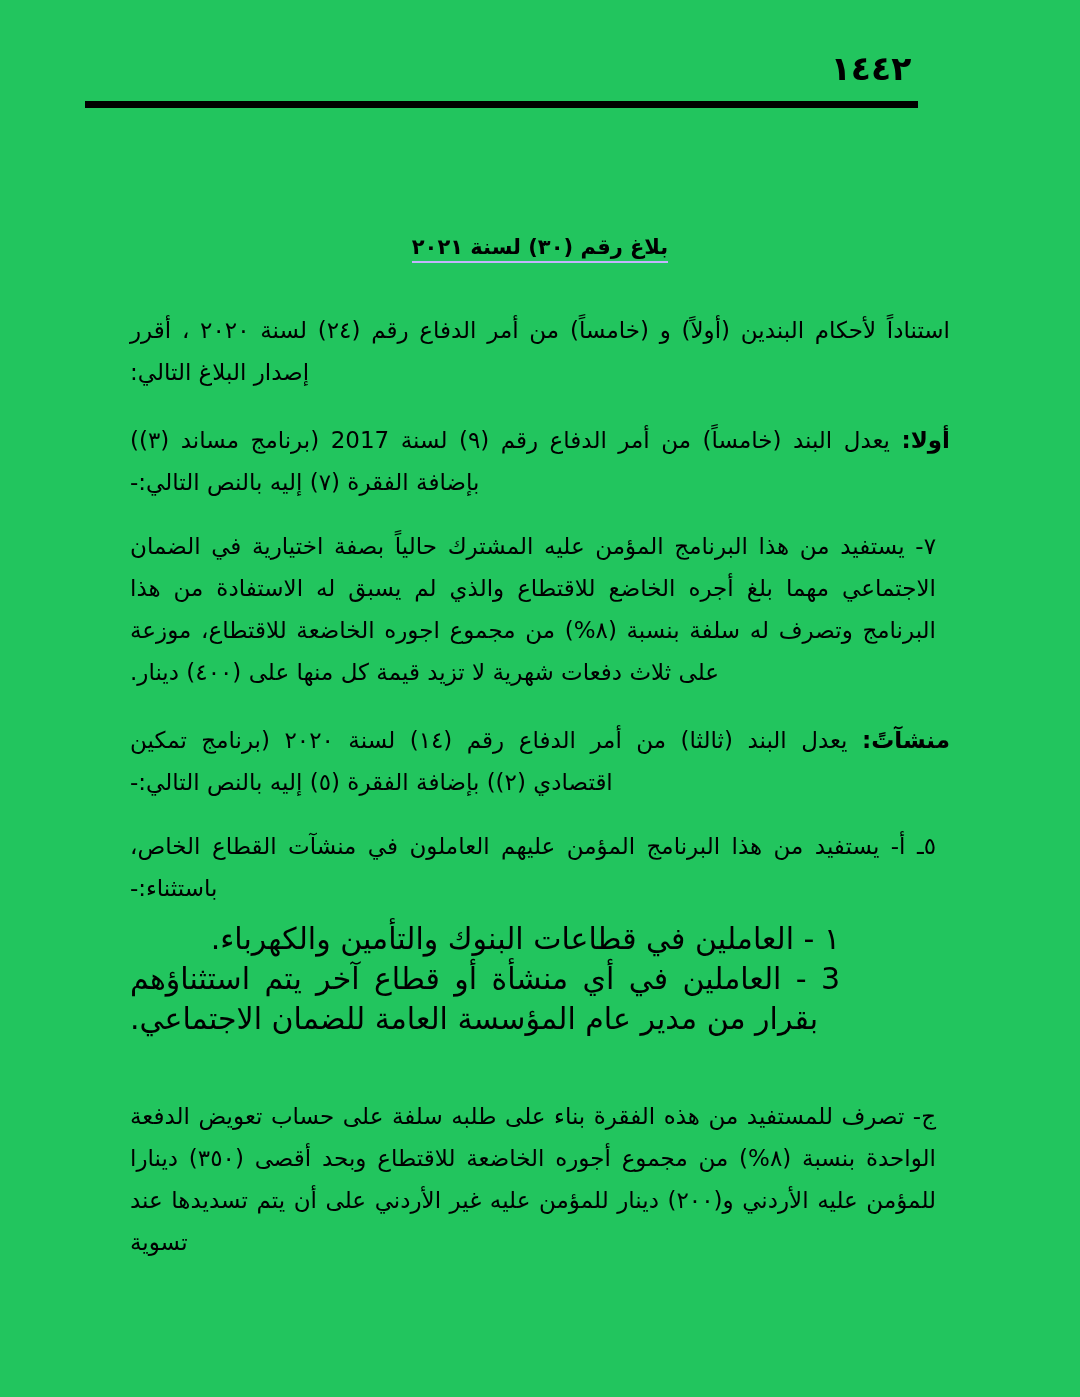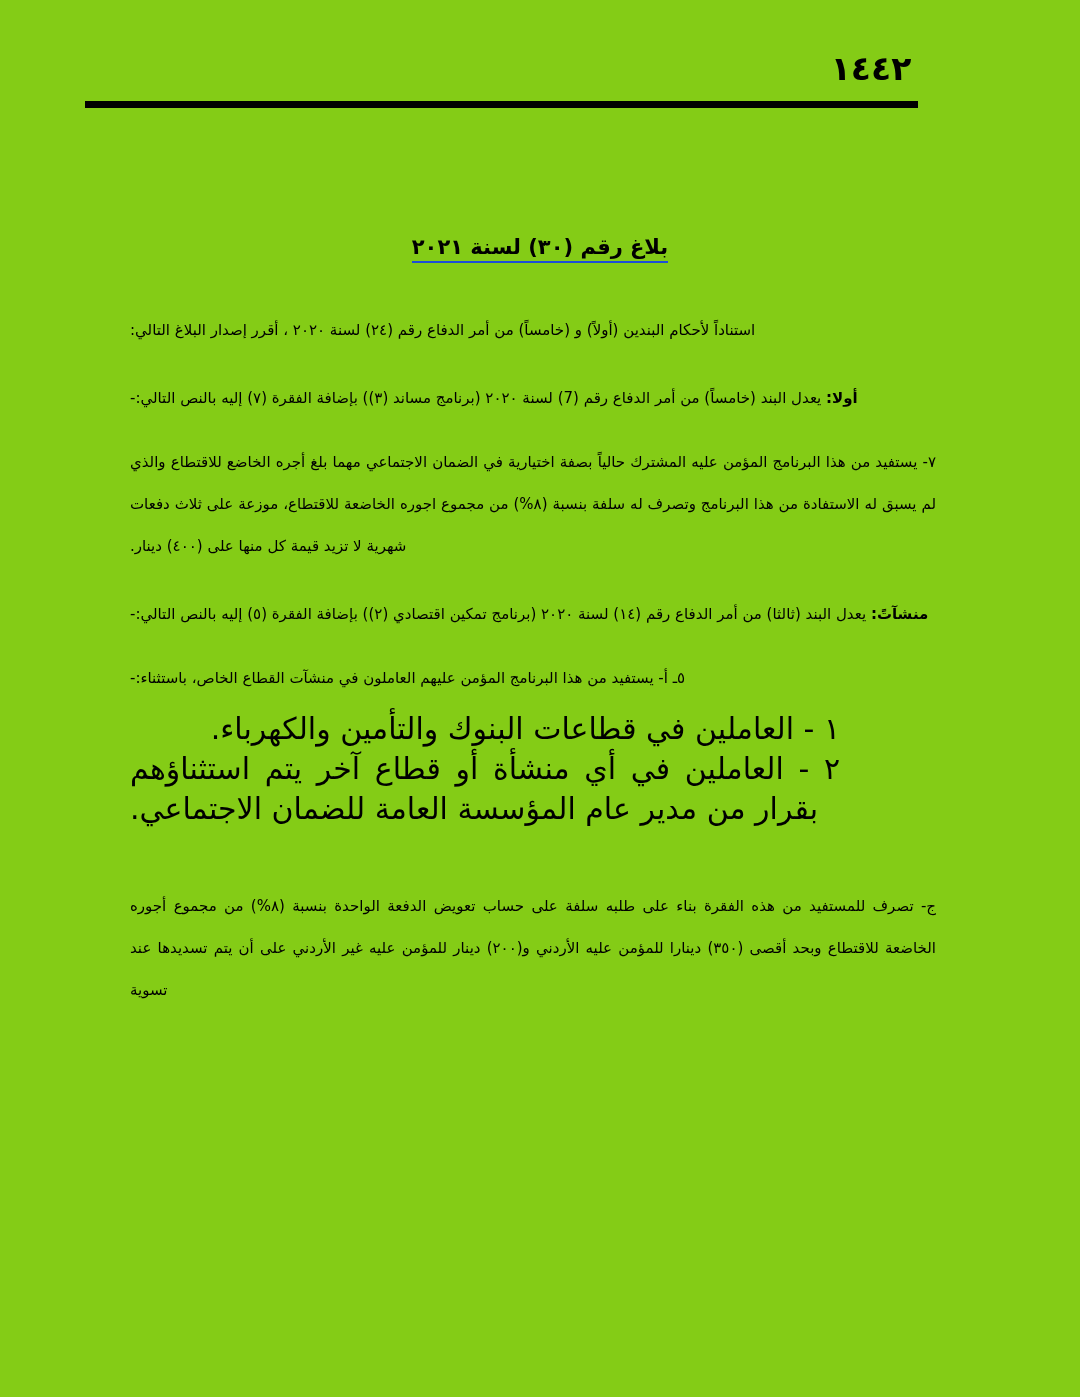--- a/index.html
+++ b/index.html
@@ -13,21 +13,21 @@
     height: 1397px;
     position: relative;
     overflow: hidden;
     font-family: "DejaVu Sans", "Liberation Sans", sans-serif;
     color: #000000;
   }
 
   .page {
     position: absolute;
     inset: 0;
-    background: #84cc16;
+    background: #22c55e;
   }
 
   
   .page-header {
     position: absolute;
     top: 48px;
     left: 0;
     right: 0;
     height: 110px;
   }
@@ -87,28 +87,28 @@
 
   .doc-title {
     text-align: center;
     font-weight: bold;
     font-size: 21px;
     font-family: "DejaVu Sans", sans-serif;
     letter-spacing: 0px;
   }
   .doc-title .ul {
     display: inline-block;
-    border-bottom: 2px solid #1d4ed8;
+    border-bottom: 2px solid #c4b5fd;
     padding-bottom: 2px;
   }
   .doc-title.line1 { margin-bottom: 16px; }
   .doc-title.line2 { margin-bottom: 0; }
 
   .para {
-    font-size: 15px;
+    font-size: 23px;
     line-height: 42px;
     text-align: justify;
     text-align-last: left;
     font-family: "DejaVu Sans", sans-serif;
     font-weight: normal;
   }
 
   .intro {
     margin-top: 46px;
   }
@@ -161,34 +161,34 @@
 
     <div class="doc-title line1">
       <span class="ul">بلاغ رقم (٣٠) لسنة ٢٠٢١</span>
     </div>
 
 
     <div class="para intro">استناداً لأحكام البندين (أولاً) و (خامساً) من أمر الدفاع رقم (٢٤) لسنة ٢٠٢٠ ، أقرر إصدار البلاغ التالي:</div>
 
     <div class="para section">
       <span class="section-label">أولا</span><span class="section-label">:</span>
-      <span>يعدل البند (خامساً) من أمر الدفاع رقم (7) لسنة ٢٠٢٠ (برنامج مساند (٣)) بإضافة الفقرة (٧) إليه بالنص التالي:-</span>
+      <span>يعدل البند (خامساً) من أمر الدفاع رقم (٩) لسنة 2017 (برنامج مساند (٣)) بإضافة الفقرة (٧) إليه بالنص التالي:-</span>
     </div>
 
     <div class="para clause">٧- يستفيد من هذا البرنامج المؤمن عليه المشترك حالياً بصفة اختيارية في الضمان الاجتماعي مهما بلغ أجره الخاضع للاقتطاع والذي لم يسبق له الاستفادة من هذا البرنامج وتصرف له سلفة بنسبة (٨%) من مجموع اجوره الخاضعة للاقتطاع، موزعة على ثلاث دفعات شهرية لا تزيد قيمة كل منها على (٤٠٠) دينار.</div>
 
     <div class="para section">
       <span class="section-label">منشآتً</span><span class="section-label">:</span>
       <span>يعدل البند (ثالثا) من أمر الدفاع رقم (١٤) لسنة ٢٠٢٠ (برنامج تمكين اقتصادي (٢)) بإضافة الفقرة (٥) إليه بالنص التالي:-</span>
     </div>
 
     <div class="para clause">٥ـ أ- يستفيد من هذا البرنامج المؤمن عليهم العاملون في منشآت القطاع الخاص، باستثناء:-</div>
 
     <div class="num-list">
       <div class="num-line single">١ -  العاملين في قطاعات البنوك والتأمين والكهرباء.</div>
-      <div class="num-line">٢ - العاملين في أي منشأة أو قطاع آخر يتم استثناؤهم بقرار من مدير عام المؤسسة العامة للضمان الاجتماعي.</div>
+      <div class="num-line">3 - العاملين في أي منشأة أو قطاع آخر يتم استثناؤهم بقرار من مدير عام المؤسسة العامة للضمان الاجتماعي.</div>
     </div>
 
 
     <div class="para para-c">ج- تصرف للمستفيد من هذه الفقرة بناء على طلبه سلفة على حساب تعويض الدفعة الواحدة بنسبة (٨%) من مجموع أجوره الخاضعة للاقتطاع وبحد أقصى (٣٥٠) دينارا للمؤمن عليه الأردني و(٢٠٠) دينار للمؤمن عليه غير الأردني على أن يتم تسديدها عند تسوية</div>
 
   </div>
 </div>
 
 </body></html>

